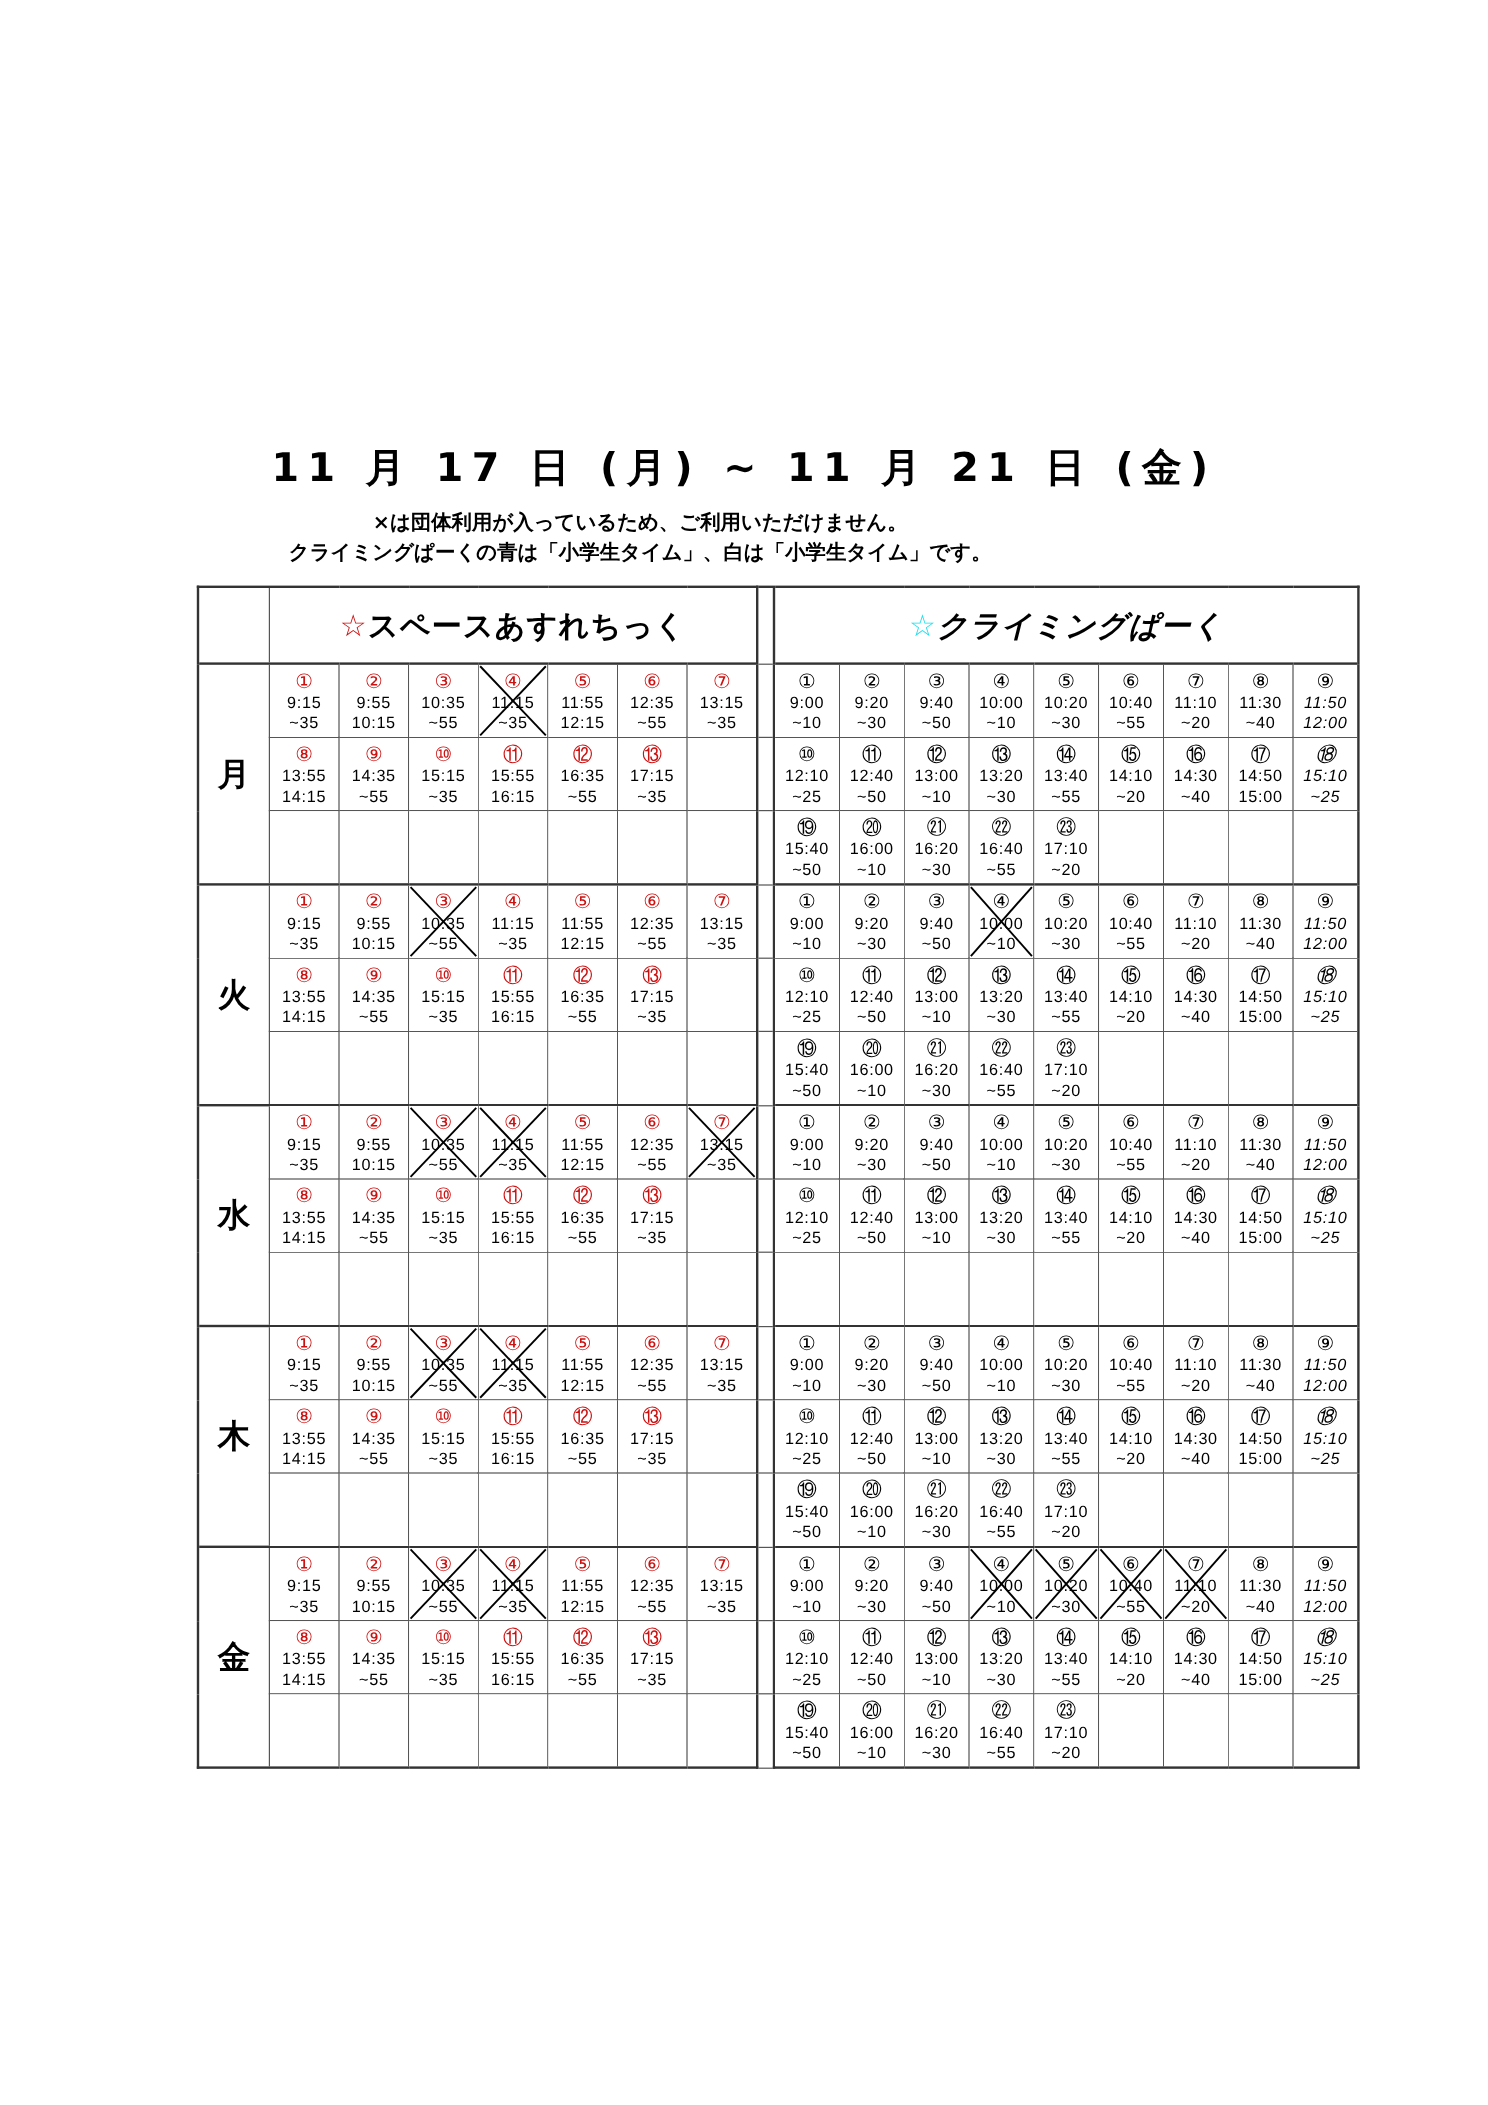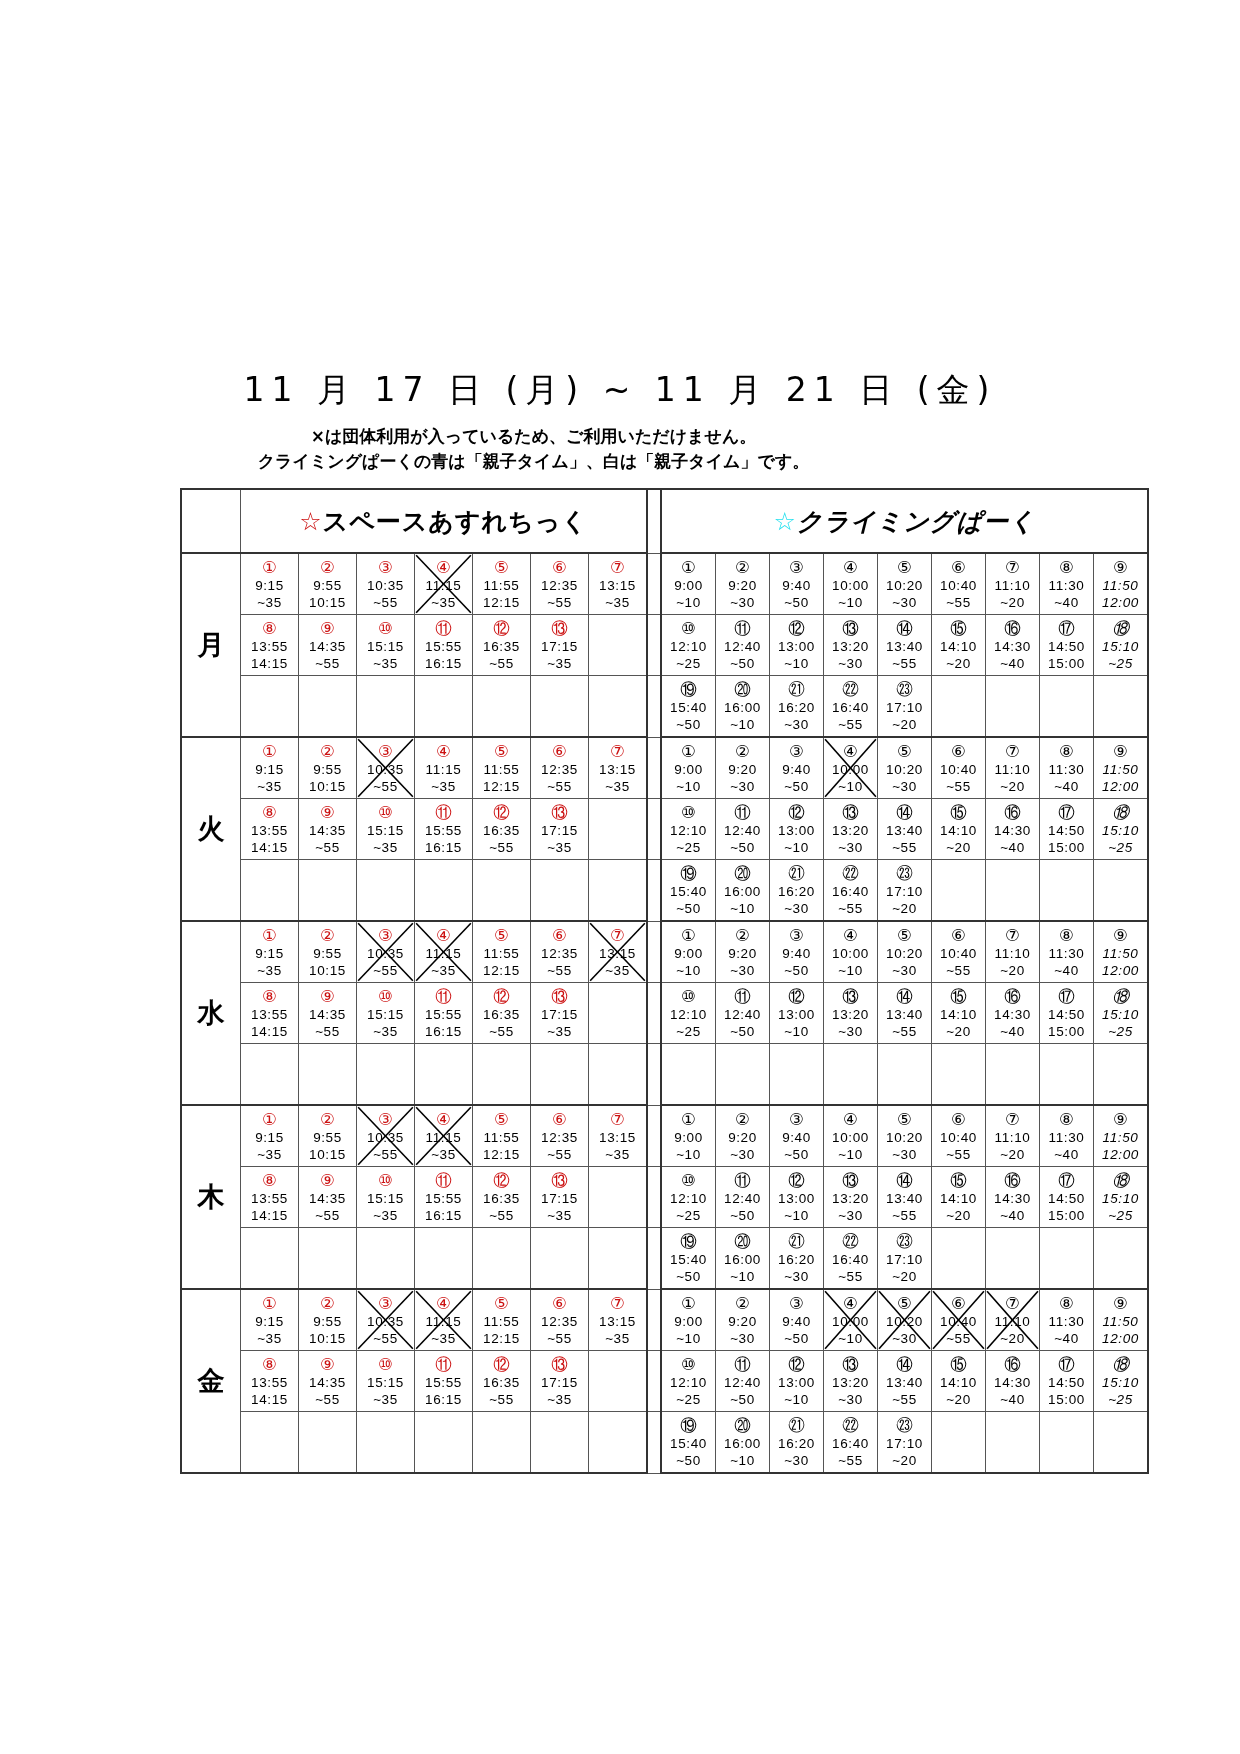--- a/index.html
+++ b/index.html
@@ -21,40 +21,40 @@
     position: relative;
     box-sizing: border-box;
   }
   .title {
     position: absolute;
     left: 0;
     top: 368px;
     width: 1240px;
     text-align: center;
     font-size: 33px;
-    font-weight: normal;
+    font-weight: bold;
     letter-spacing: 7px;
     font-family: "DejaVu Sans", sans-serif;
   }
   .subtitle {
     position: absolute;
     left: 0;
     top: 424px;
     width: 1067px;
     text-align: center;
     font-size: 17px;
     font-weight: bold;
     line-height: 25px;
     font-family: "DejaVu Sans", sans-serif;
   }
   .subtitle div { letter-spacing: 0px; }
 
   table.sched {
     position: absolute;
-    left: 180px;
+    left: 164px;
     top: 488px;
     border-collapse: collapse;
     table-layout: fixed;
   }
   table.sched td, table.sched th {
     border: 1px solid #555555;
     padding: 0;
     margin: 0;
     vertical-align: middle;
     text-align: center;
@@ -127,21 +127,21 @@
 </style>
 </head>
 <body>
 
 <div class="page">
 
   <div class="title">11 月  17 日 (月) ~  11 月  21 日 (金)</div>
 
   <div class="subtitle">
     <div>×は団体利用が入っているため、ご利用いただけません。</div>
-    <div>クライミングぱーくの青は「親子タイム」、白は「親子タイム」です。</div>
+    <div>クライミングぱーくの青は「小学生タイム」、白は「小学生タイム」です。</div>
   </div>
 
   <table class="sched" id="sched-table">
     <tbody id="sched-body">
         <tr>
           <td class="hdr daycell frame-left frame-top"></td>
           <td class="hdr frame-top sec-right" colspan="7"><span class="star-red">☆</span><span>スペースあすれちっく</span></td>
           <td class="gap-col frame-top"></td>
           <td class="hdr frame-top frame-right sec-left" colspan="9"><span class="star-cyan">☆</span><span>クライミングぱーく</span></td>
         </tr>

